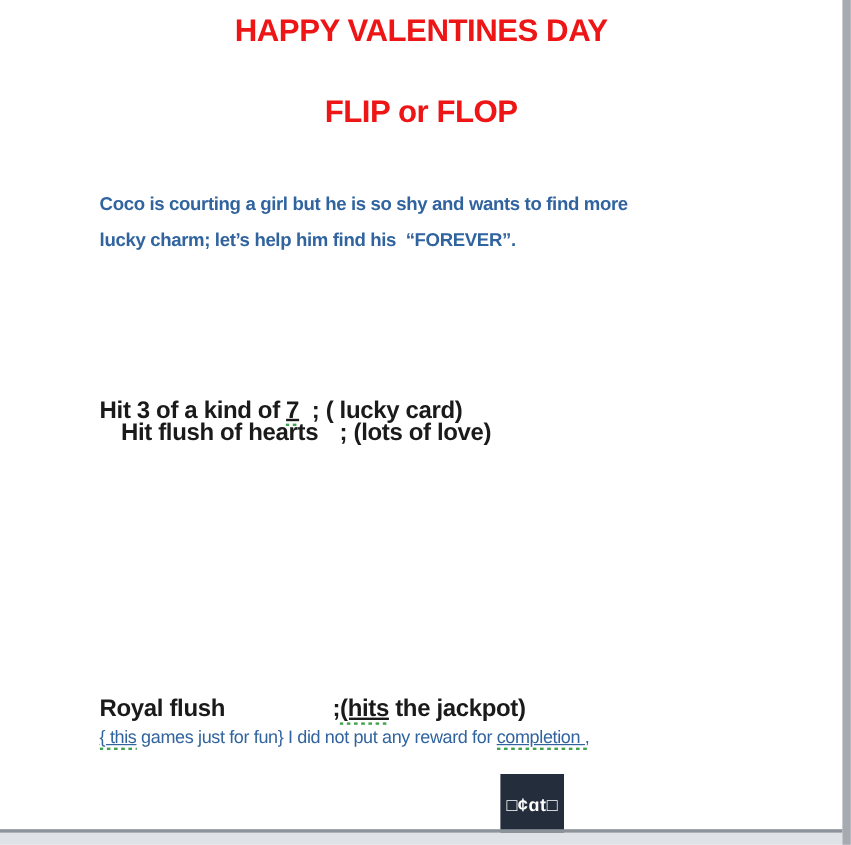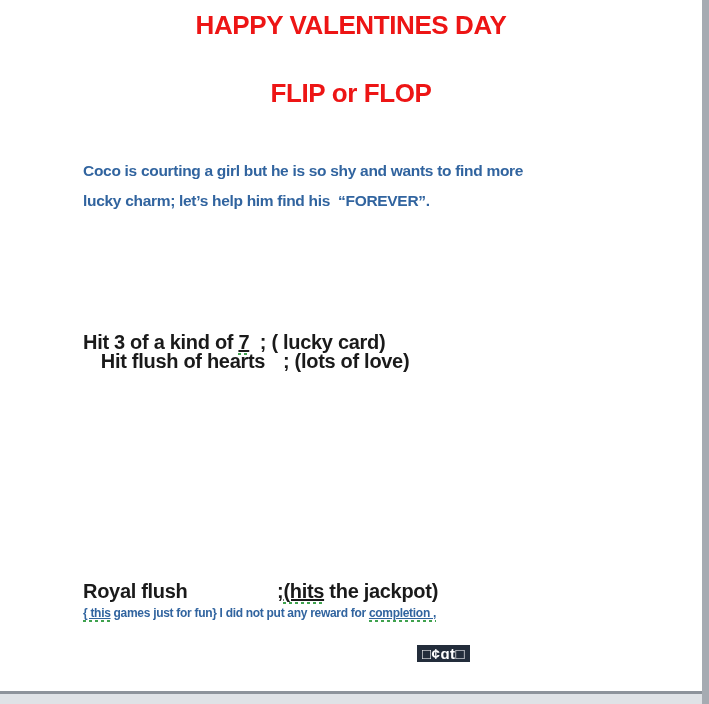--- a/index.html
+++ b/index.html
@@ -46,26 +46,26 @@
   .w200{width:200px;}
   .w194{width:194px;}
   .u{text-decoration:underline;}
   .wavy{
     background-image:repeating-linear-gradient(90deg,#3fa24e 0 3px,transparent 3px 6px);
     background-repeat:repeat-x;background-position:0 100%;background-size:6px 2px;
     padding-bottom:2px;
   }
   .footer{
     position:absolute;left:83px;top:606px;
-    color:#31649f;font-size:12px;font-weight:700;letter-spacing:-0.3px;white-space:nowrap;
+    color:#31649f;font-size:15px;font-weight:400;letter-spacing:-0.3px;white-space:nowrap;
   }
   .highlight{
     position:absolute;left:417px;top:645px;
     background:#232d3b;color:#ffffff;
-    font-size:15px;font-weight:700;padding:0 5px;letter-spacing:0.5px;
+    font-size:15px;font-weight:700;padding:18px 5px;letter-spacing:0.5px;
     white-space:nowrap;
   }
 </style>
 </head>
 <body>
 
 <div class="page">
 
   <div class="title title1">HAPPY VALENTINES DAY</div>
   <div class="title title2">FLIP or FLOP</div>

